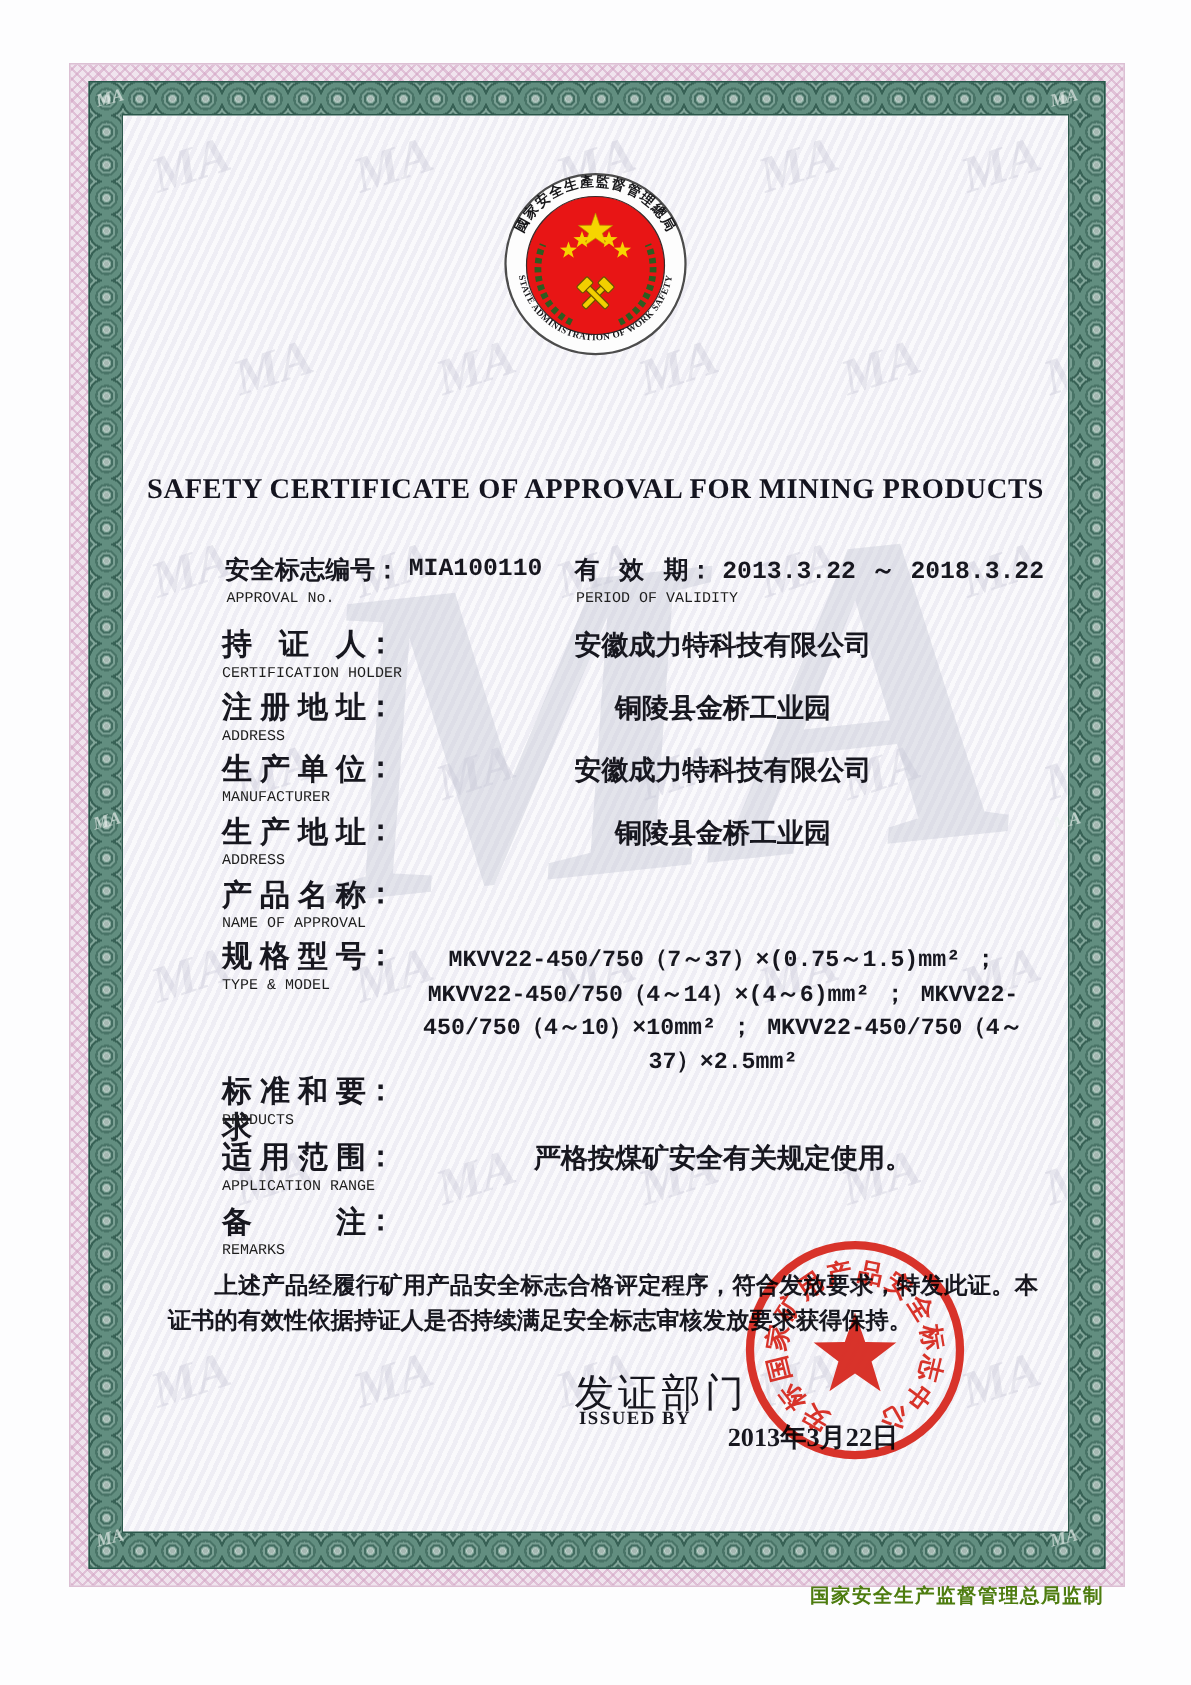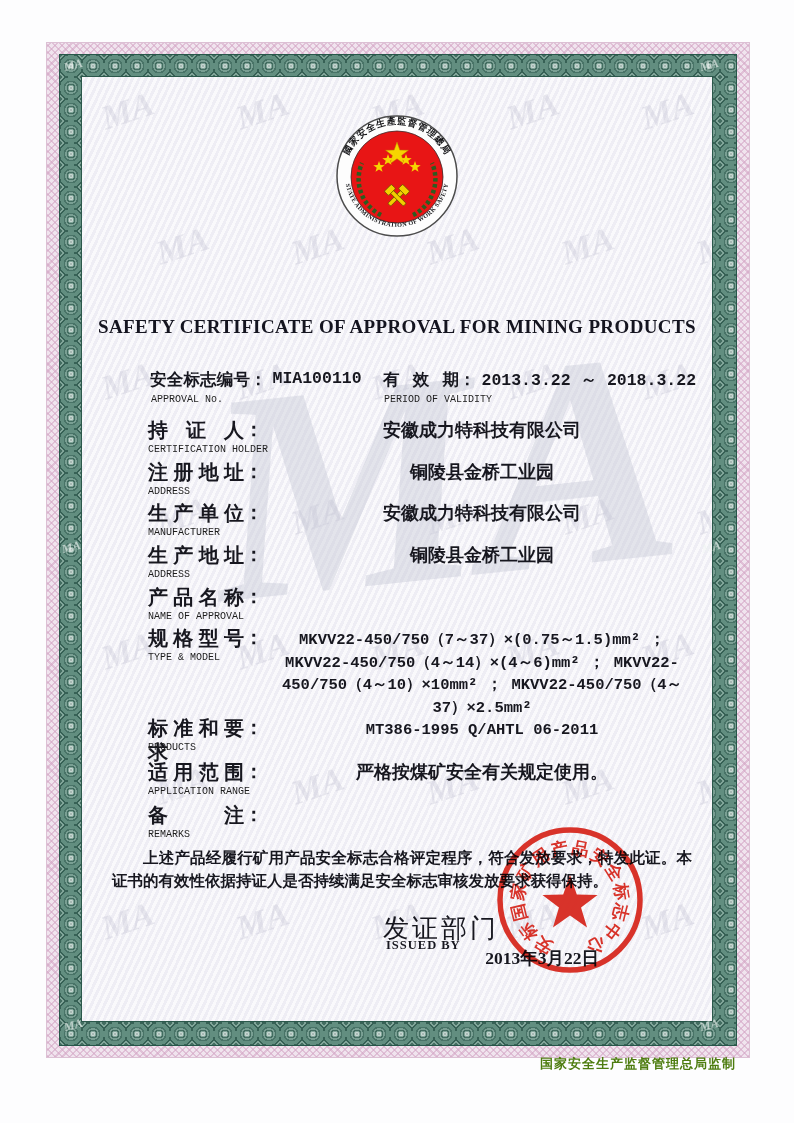--- a/index.html
+++ b/index.html
@@ -240,21 +240,20 @@
         <span class="en">TYPE &amp; MODEL</span>
         </div>
       <div class="val val-mono">MKVV22-450/750（7～37）×(0.75～1.5)mm² ； MKVV22-450/750（4～14）×(4～6)mm² ； MKVV22-450/750（4～10）×10mm² ； MKVV22-450/750（4～37）×2.5mm²</div>
     </div>
     <div class="row" style="top:716px">
       <div class="lab">
           <span class="zh">标准和要求</span>
           <span class="colon">：</span>
         <span class="en">PRODUCTS</span>
         </div>
-      <div class="val val-mono">MT386-1995 Q/AHTL 06-2011</div>
     </div>
     <div class="row" style="top:760px">
       <div class="lab">
           <span class="zh">适用范围</span>
           <span class="colon">：</span>
         <span class="en">APPLICATION RANGE</span>
         </div>
       <div class="val">严格按煤矿安全有关规定使用。</div>
     </div>
     <div class="row" style="top:803px">

